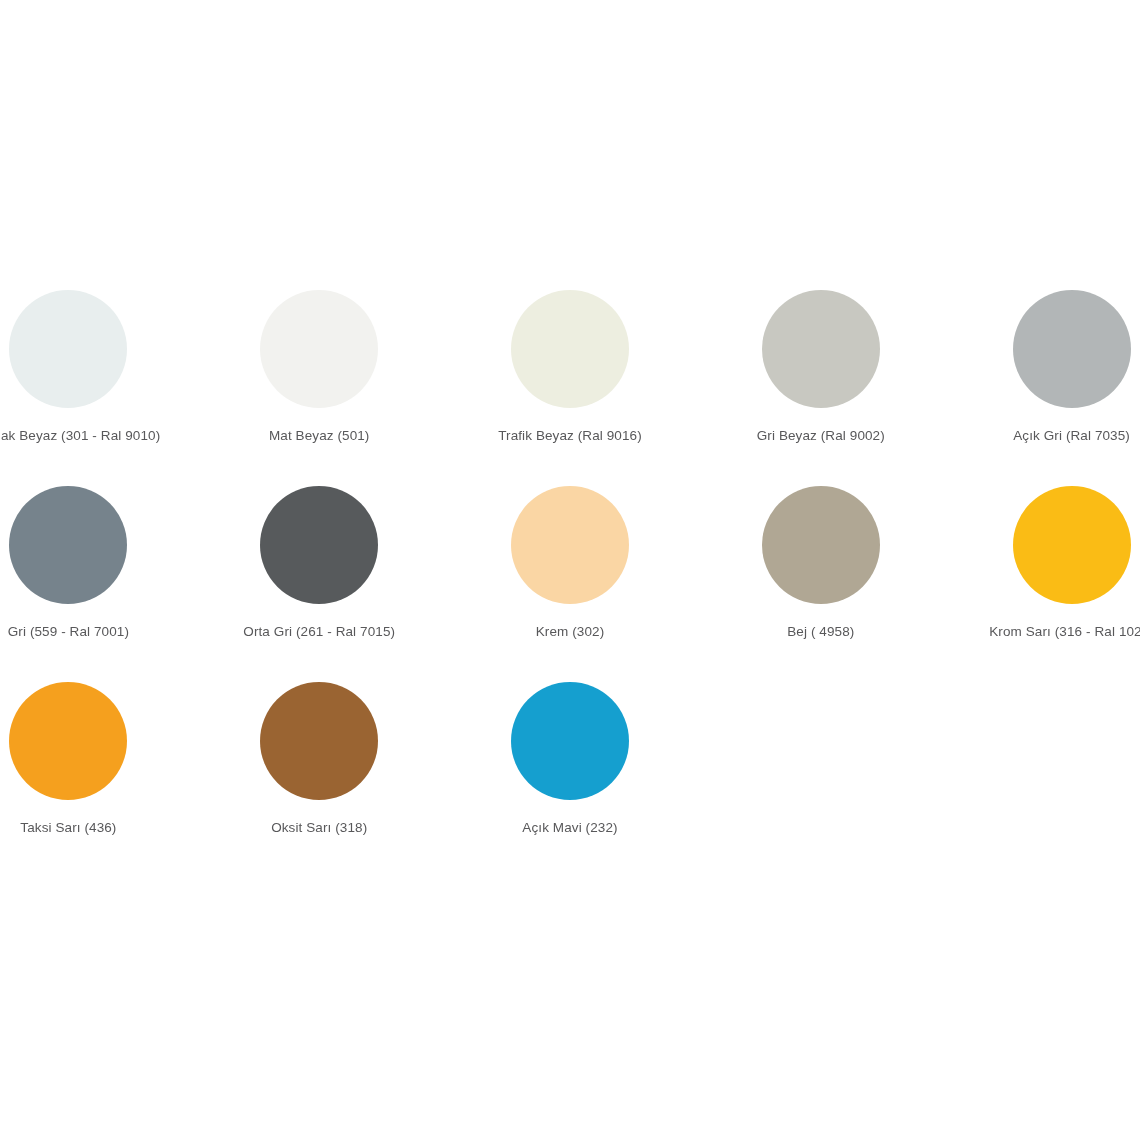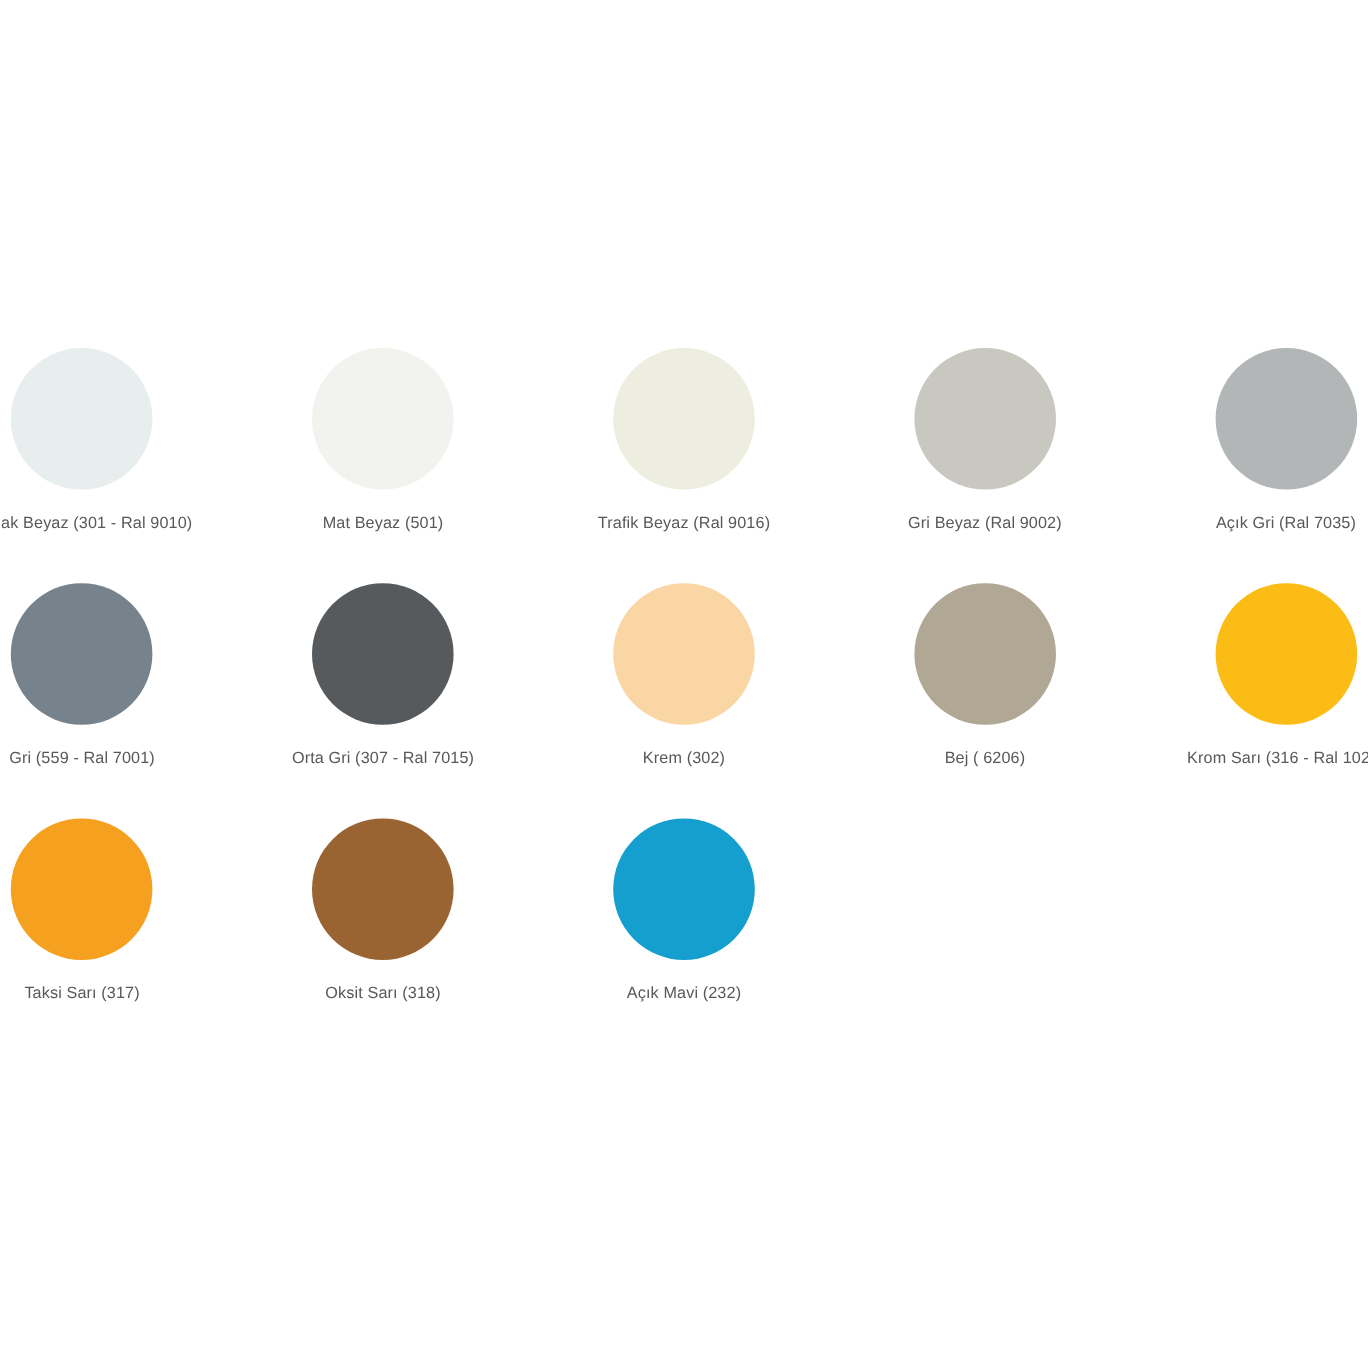--- a/index.html
+++ b/index.html
@@ -80,37 +80,37 @@
       <div class="swatch-cell">
         <div class="swatch-dot" style="background: rgb(178, 182, 183);"></div>
         <div class="swatch-label">Açık Gri (Ral 7035)</div>
       </div>
       <div class="swatch-cell">
         <div class="swatch-dot" style="background: rgb(118, 131, 140);"></div>
         <div class="swatch-label">Gri (559 - Ral 7001)</div>
       </div>
       <div class="swatch-cell">
         <div class="swatch-dot" style="background: rgb(87, 90, 92);"></div>
-        <div class="swatch-label">Orta Gri (307 - Ral 7015)</div>
+        <div class="swatch-label">Orta Gri (261 - Ral 7015)</div>
       </div>
       <div class="swatch-cell">
         <div class="swatch-dot" style="background: rgb(250, 214, 164);"></div>
         <div class="swatch-label">Krem (302)</div>
       </div>
       <div class="swatch-cell">
         <div class="swatch-dot" style="background: rgb(176, 167, 148);"></div>
-        <div class="swatch-label">Bej ( 6206)</div>
+        <div class="swatch-label">Bej ( 4958)</div>
       </div>
       <div class="swatch-cell">
         <div class="swatch-dot" style="background: rgb(250, 188, 21);"></div>
         <div class="swatch-label">Krom Sarı (316 - Ral 1023)</div>
       </div>
       <div class="swatch-cell">
         <div class="swatch-dot" style="background: rgb(245, 160, 30);"></div>
-        <div class="swatch-label">Taksi Sarı (317)</div>
+        <div class="swatch-label">Taksi Sarı (436)</div>
       </div>
       <div class="swatch-cell">
         <div class="swatch-dot" style="background: rgb(154, 100, 50);"></div>
         <div class="swatch-label">Oksit Sarı (318)</div>
       </div>
       <div class="swatch-cell">
         <div class="swatch-dot" style="background: rgb(21, 159, 207);"></div>
         <div class="swatch-label">Açık Mavi (232)</div>
       </div>
     </div>

